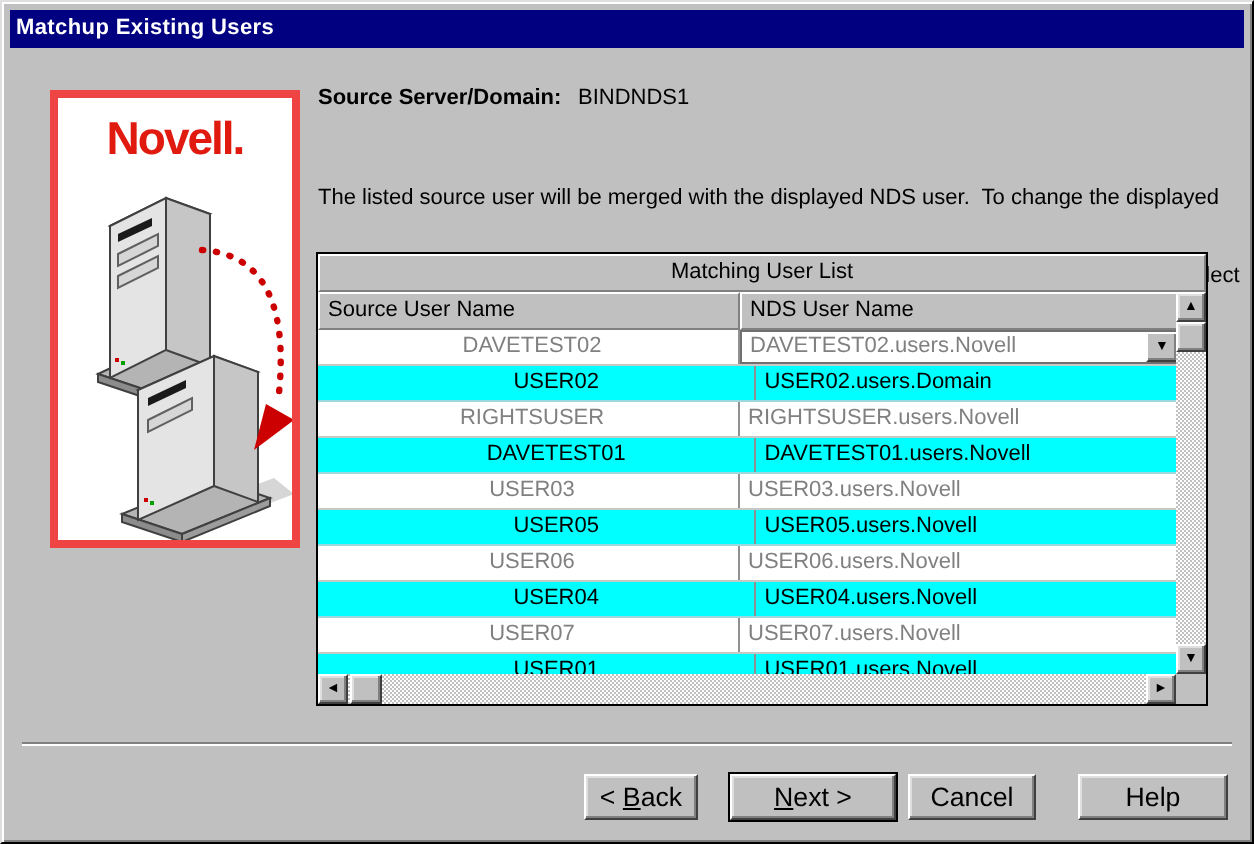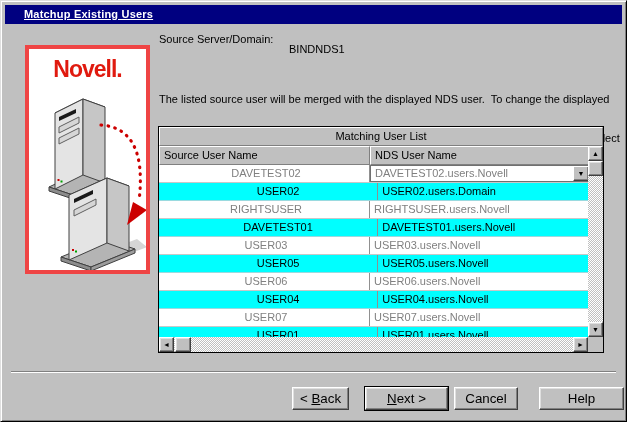--- a/index.html
+++ b/index.html
@@ -9,34 +9,34 @@
   .window {
     position:relative; width:627px; height:422px; background:var(--window-bg,#c0c0c0);
     border:1px solid; border-color:#dfdfdf #000 #000 #dfdfdf;
     box-shadow: inset 1px 1px 0 #fff, inset -1px -1px 0 #808080;
     overflow:hidden;
   }
 
   .titlebar {
     position:absolute; left:4px; top:4px; right:4px; height:19px;
     background:var(--titlebar,#000080); color:#fff; font-weight:bold;
-    line-height:19px; padding-left:19px; letter-spacing:0.2px;text-decoration:underline;
+    line-height:19px; padding-left:3px; letter-spacing:0.2px;
   }
 
   .left-panel {
     position:absolute; left:24px; top:44px; width:125px; height:229px;
     background:#fff; border:4px solid #ef4444; overflow:hidden;
   }
   .novell-logo {
     margin-top:7px; text-align:center; color:var(--novell-red,#e01a0f);
     font-size:23px; font-weight:bold; letter-spacing:-1px;
   }
   .illustration { display:block; margin:0 auto; }
 
-  .src-label { position:absolute; left:158px; top:32px; }
+  .src-label { position:absolute; left:158px; top:42px;font-weight:bold; }
   .src-value { position:absolute; left:288px; top:42px; }
 
   .description { position:absolute; left:158px; top:66px; line-height:13px; white-space:pre; }
 
   
   .grid {
     position:absolute; left:157px; top:125px; width:446px; height:227px;
     border:1px solid #000; background:#fff;
   }
   .grid-title {
@@ -93,21 +93,21 @@
   .btn {
     position:absolute; top:386px; height:23px; background:#c0c0c0;
     border:1px solid; border-color:#fff #404040 #404040 #fff;
     box-shadow: inset -1px -1px 0 #808080, inset 1px 1px 0 #dfdfdf;
     text-align:center; line-height:21px; color:#000;
   }
   .btn .u { text-decoration:underline; }
   .btn-back { left:291px; width:57px; }
   .btn-next { left:364px; width:83px; box-shadow:0 0 0 1px #000, inset -1px -1px 0 #808080, inset 1px 1px 0 #dfdfdf; }
   .btn-cancel { left:453px; width:64px; }
-  .btn-help { left:538px; width:85px; }
+  .btn-help { left:538px; width:75px; }
 </style>
 </head>
 <body>
 
 <div class="window">
 
   <div class="titlebar">
     <span>Matchup Existing Users</span>
   </div>
 

